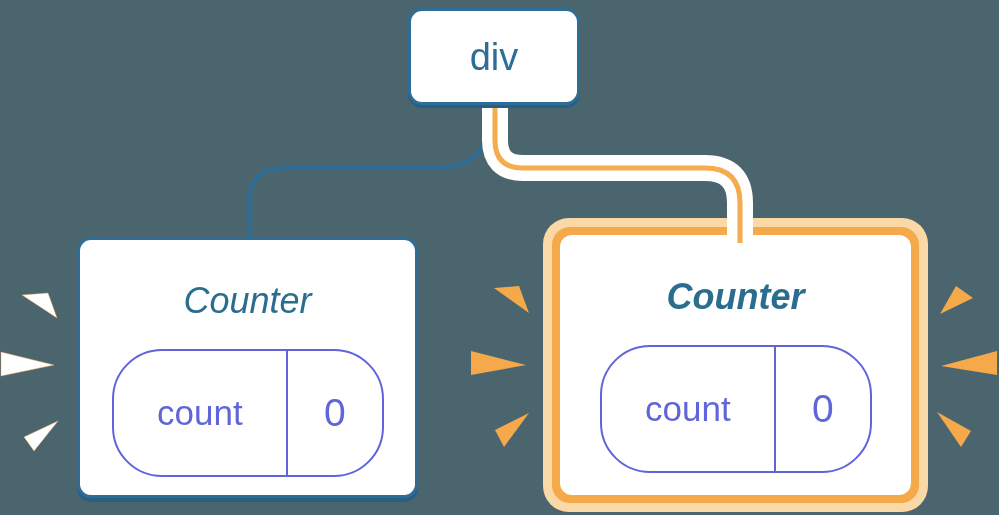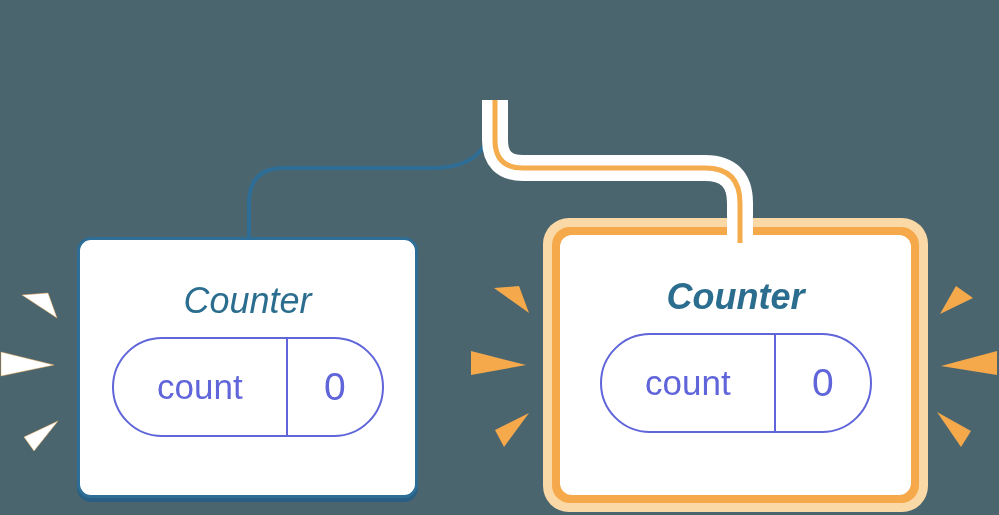--- a/index.html
+++ b/index.html
@@ -57,21 +57,21 @@
   }
   .ring{
     width:100%;height:100%;box-sizing:border-box;
     background:var(--highlight_orange);border-radius:18px;padding:8px;
   }
   .right-inner{
     width:100%;height:100%;border-radius:12px;padding-top:42px;
   }
   
   .pill{
-    box-sizing:border-box;width:272px;height:100px;margin-top:16px;
+    box-sizing:border-box;width:272px;height:128px;margin-top:28px;
     border:2px solid var(--state_purple);border-radius:50px;
     display:flex;align-items:stretch;overflow:hidden;
   }
   .pill-cell{
     display:flex;align-items:center;justify-content:center;
     color:var(--state_purple);
   }
   .pill-key{flex:0 0 64.5%;border-right:2px solid var(--state_purple);font-size:35px;}
   .pill-val{flex:1;font-size:39px;}
   
@@ -121,14 +121,17 @@
       <polygon points="529,413 495,430 504,447"></polygon>
     </g>
 
     <g style="fill:var(--highlight_orange)">
       <polygon points="940,314 956,286 973,298"></polygon>
       <polygon points="997,351 941,366 997,375"></polygon>
       <polygon points="937,412 971,431 961,447"></polygon>
     </g>
   </svg>
 
+  <div class="root-node">
+    <span class="node-label">div</span>
+  </div>
 
 </div>
 
 </body></html>

